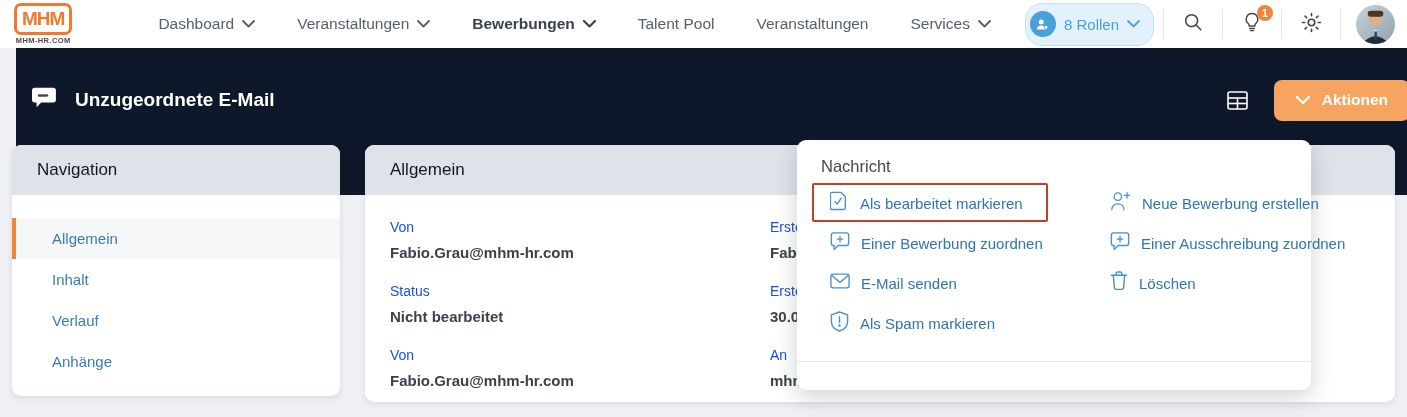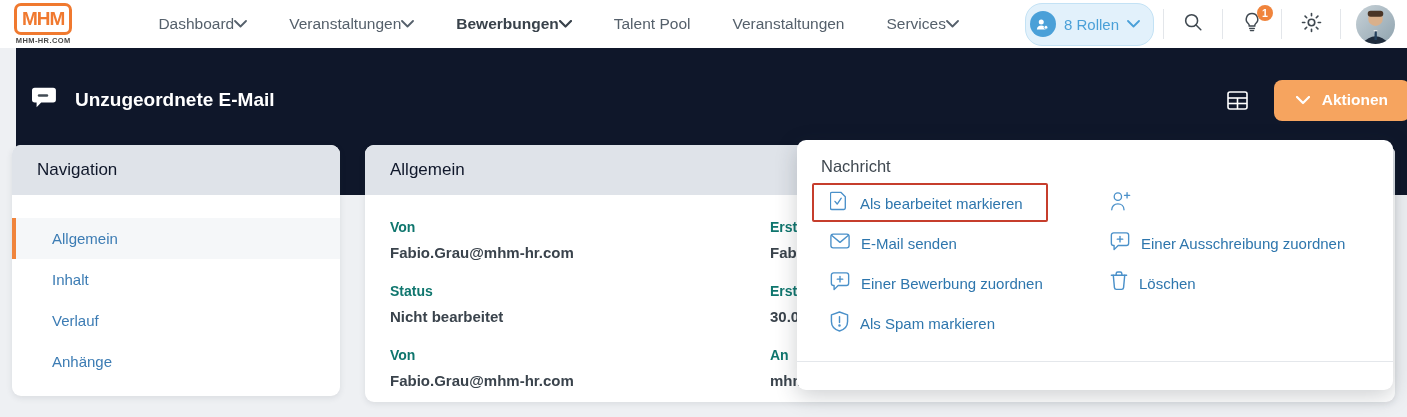--- a/index.html
+++ b/index.html
@@ -7,21 +7,21 @@
   body { font-family:"Liberation Sans", sans-serif; background:#eef0f3; position:relative; }
 
   
   .topbar { position:absolute; left:0; top:0; width:1407px; height:48px; background:#ffffff;
             display:flex; align-items:center; z-index:5; }
   .logo-wrap { margin-left:14px; display:flex; flex-direction:column; align-items:center; }
   .logo-box { border:3px solid #f0792f; border-radius:7px; padding:0 5px; color:#f0792f;
               font-weight:bold; font-size:19px; letter-spacing:-1px; line-height:26px; }
   .logo-sub { font-size:7.5px; font-weight:bold; color:#4a4a4a; letter-spacing:.4px; margin-top:1px; }
   .topnav { display:flex; align-items:center; gap:42px; margin-left:86px; }
-  .topnav-item { display:flex; align-items:center; gap:0; font-size:15.5px; color:#55606b; cursor:pointer; }
+  .topnav-item { display:flex; align-items:center; gap:8px; font-size:15.5px; color:#55606b; cursor:pointer; }
   .topnav-item.active { color:#39424b; font-weight:bold; }
   .chev { display:inline-block; }
   .chev svg { display:block; }
   .top-right { margin-left:auto; display:flex; align-items:center; margin-right:12px; }
   .roles-pill { display:flex; align-items:center; gap:8px; background:#e2f1fb; border:1px solid #c3e2f5;
                 border-radius:17px; height:43px; padding:0 13px 0 4px; color:#4aa0d8; font-size:15px; cursor:pointer; }
   .roles-circle { width:26px; height:26px; border-radius:50%; background:#4aa0d8; display:flex;
                   align-items:center; justify-content:center; }
   .vdiv { width:1px; height:30px; background:#e3e6ea; margin:0 9px; }
   .icon-btn { width:34px; height:34px; display:flex; align-items:center; justify-content:center;
@@ -49,27 +49,27 @@
                padding-left:25px; font-size:17px; color:#0f172a; }
 
   .nav-card { left:12px; top:145px; width:328px; height:251px; }
   .nav-body { padding-top:23px; }
   .nav-item { height:41px; line-height:41px; padding-left:40px; font-size:15px; color:#3c7cb4; cursor:pointer; }
   .nav-item.active { background:#f5f7f9; border-left:4px solid #f0843c; padding-left:36px; }
 
   .main-card { left:365px; top:145px; width:1030px; height:257px; }
   .main-body { position:relative; padding:23px 0 0 25px; }
   .field { margin-bottom:19px; width:360px; }
-  .field .flabel { font-size:14px; color:#0f766e; line-height:18px;font-weight:bold; }
+  .field .flabel { font-size:14px; color:#1d4ed8; line-height:18px; }
   .field .fvalue { font-size:15px; font-weight:bold; color:#3a434c; line-height:21px; margin-top:6px;
                    white-space:nowrap; overflow:hidden; }
   .right-col { position:absolute; left:405px; top:23px; width:420px; }
 
   
-  .menu { position:absolute; left:797px; top:140px; width:596px; height:250px; background:#ffffff;
+  .menu { position:absolute; left:797px; top:140px; width:514px; height:250px; background:#ffffff;
           border-radius:9px; box-shadow:0 6px 22px rgba(30,40,50,.22); z-index:4; }
   .menu-title { position:absolute; left:24px; top:17px; font-size:16.5px; color:#3f4850; }
   .menu-col { position:absolute; top:43px; }
   .menu-col.left { left:33px; width:270px; }
   .menu-col.right { left:313px; width:270px; }
   .menu-item { height:40px; display:flex; align-items:center; gap:11px; cursor:pointer; }
   .menu-item .mlabel { font-size:15px; color:#2e76ad; }
   .menu-item svg { flex:0 0 auto; }
   .red-box { position:absolute; left:15px; top:43px; width:236px; height:39px;
              border:2px solid #c63d2c; border-radius:2px; pointer-events:none; }
@@ -262,52 +262,53 @@
 
   <div class="menu-col left">
     <div class="menu-item">
       <span><svg width="19" height="21" viewBox="0 0 19 21" fill="none" stroke="#4a90c9" stroke-width="1.5" stroke-linecap="round" stroke-linejoin="round">
             <path d="M2 1.5h10l5 5v12.5a1.5 1.5 0 0 1-1.5 1.5h-13.5a1.5 1.5 0 0 1-1.5-1.5v-16A1.5 1.5 0 0 1 2 1.5z" transform="scale(0.9)"></path>
             <polyline points="5.5,11.5 8,14.5 12.5,8" transform="scale(0.9)"></polyline>
           </svg></span>
       <span class="mlabel">Als bearbeitet markieren</span>
     </div>
     <div class="menu-item">
-      <span><svg width="20" height="16" viewBox="0 0 22 17" fill="none" stroke="#4a90c9" stroke-width="1.5" stroke-linecap="round" stroke-linejoin="round">
-            <rect x="1" y="1" width="20" height="15" rx="2.5"></rect>
-            <polyline points="2,2.5 11,10 20,2.5"></polyline>
-          </svg></span>
-      <span class="mlabel">E-Mail senden</span>
-    </div>
-    <div class="menu-item">
       <span><svg width="20" height="20" viewBox="0 0 22 22" fill="none" stroke="#4a90c9" stroke-width="1.5" stroke-linecap="round" stroke-linejoin="round">
             <path d="M4 2h14a2.5 2.5 0 0 1 2.5 2.5v9A2.5 2.5 0 0 1 18 16H9l-4.5 4.5V16H4a2.5 2.5 0 0 1-2.5-2.5v-9A2.5 2.5 0 0 1 4 2z"></path>
             <line x1="11" y1="6" x2="11" y2="12"></line>
             <line x1="8" y1="9" x2="14" y2="9"></line>
           </svg></span>
       <span class="mlabel">Einer Bewerbung zuordnen</span>
+    </div>
+    <div class="menu-item">
+      <span><svg width="20" height="16" viewBox="0 0 22 17" fill="none" stroke="#4a90c9" stroke-width="1.5" stroke-linecap="round" stroke-linejoin="round">
+            <rect x="1" y="1" width="20" height="15" rx="2.5"></rect>
+            <polyline points="2,2.5 11,10 20,2.5"></polyline>
+          </svg></span>
+      <span class="mlabel">E-Mail senden</span>
     </div>
     <div class="menu-item">
       <span><svg width="19" height="21" viewBox="0 0 20 22" fill="none" stroke="#4a90c9" stroke-width="1.5" stroke-linecap="round" stroke-linejoin="round">
             <path d="M10 1l8.5 3v7c0 5-3.5 8.5-8.5 10C5 19.5 1.5 16 1.5 11V4z"></path>
             <line x1="10" y1="6" x2="10" y2="12"></line>
             <circle cx="10" cy="15.2" r="0.6" fill="#4a90c9"></circle>
           </svg></span>
       <span class="mlabel">Als Spam markieren</span>
     </div>
   </div>
 
   <div class="menu-col right">
     <div class="menu-item">
       <span><svg width="21" height="20" viewBox="0 0 24 22" fill="none" stroke="#4a90c9" stroke-width="1.5" stroke-linecap="round" stroke-linejoin="round">
             <circle cx="9" cy="6" r="4.2"></circle>
             <path d="M2 21c0-4 3-6.8 7-6.8s7 2.8 7 6.8"></path>
             <line x1="19.5" y1="1.5" x2="19.5" y2="7.5"></line>
             <line x1="16.5" y1="4.5" x2="22.5" y2="4.5"></line>
           </svg></span>
+      <span class="mlabel">Neue Bewerbung erstellen</span>
     </div>
     <div class="menu-item">
       <span><svg width="20" height="20" viewBox="0 0 22 22" fill="none" stroke="#4a90c9" stroke-width="1.5" stroke-linecap="round" stroke-linejoin="round">
             <path d="M4 2h14a2.5 2.5 0 0 1 2.5 2.5v9A2.5 2.5 0 0 1 18 16H9l-4.5 4.5V16H4a2.5 2.5 0 0 1-2.5-2.5v-9A2.5 2.5 0 0 1 4 2z"></path>
             <line x1="11" y1="6" x2="11" y2="12"></line>
             <line x1="8" y1="9" x2="14" y2="9"></line>
           </svg></span>
       <span class="mlabel">Einer Ausschreibung zuordnen</span>
     </div>
     <div class="menu-item">

